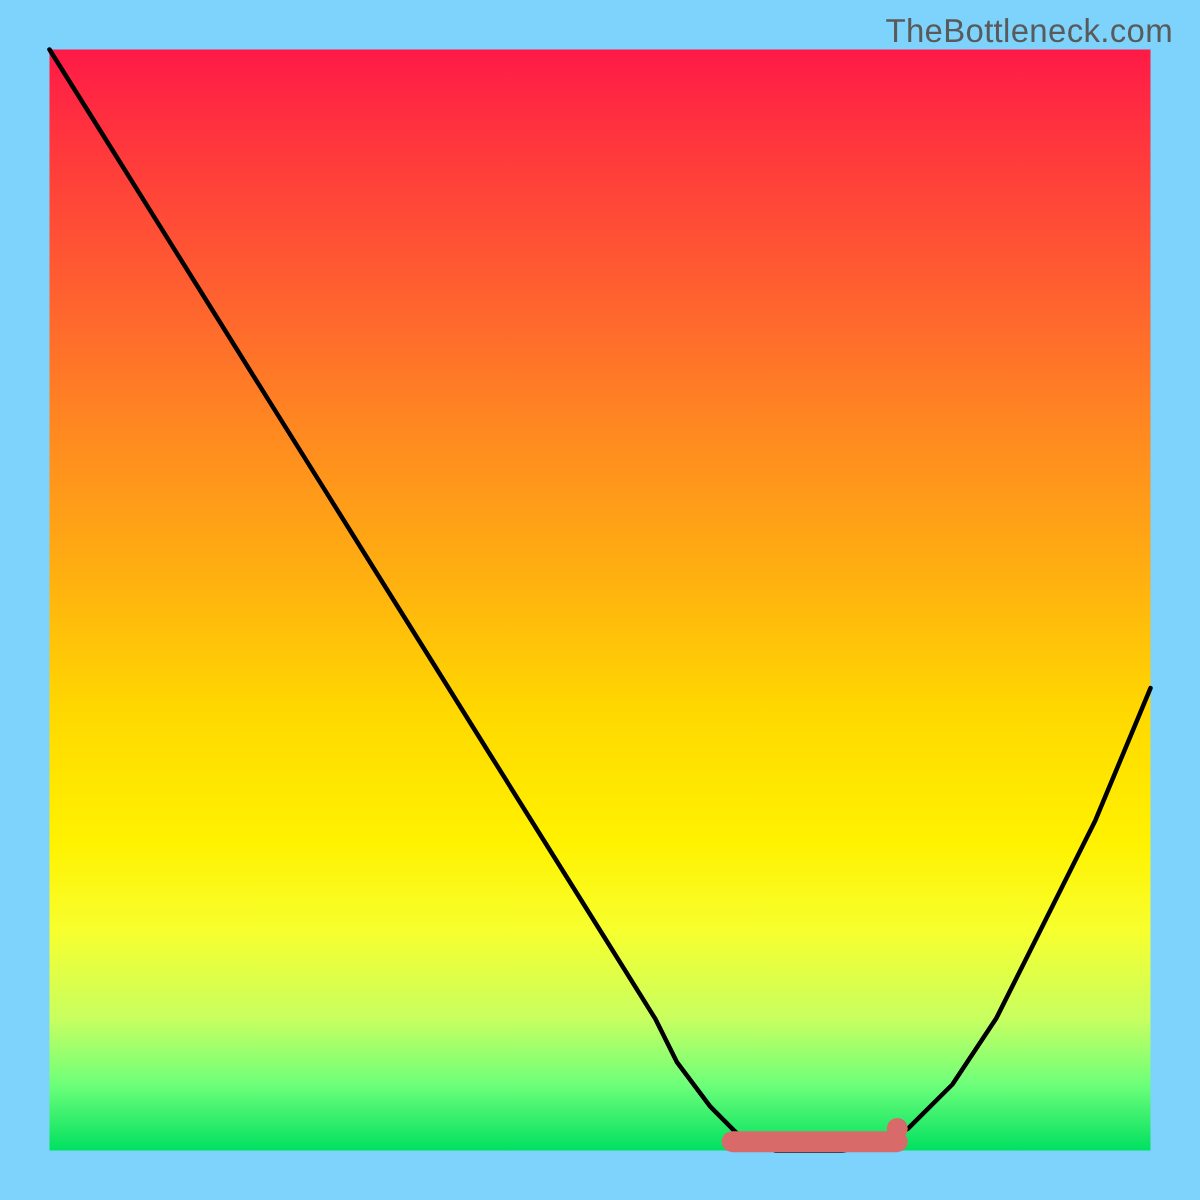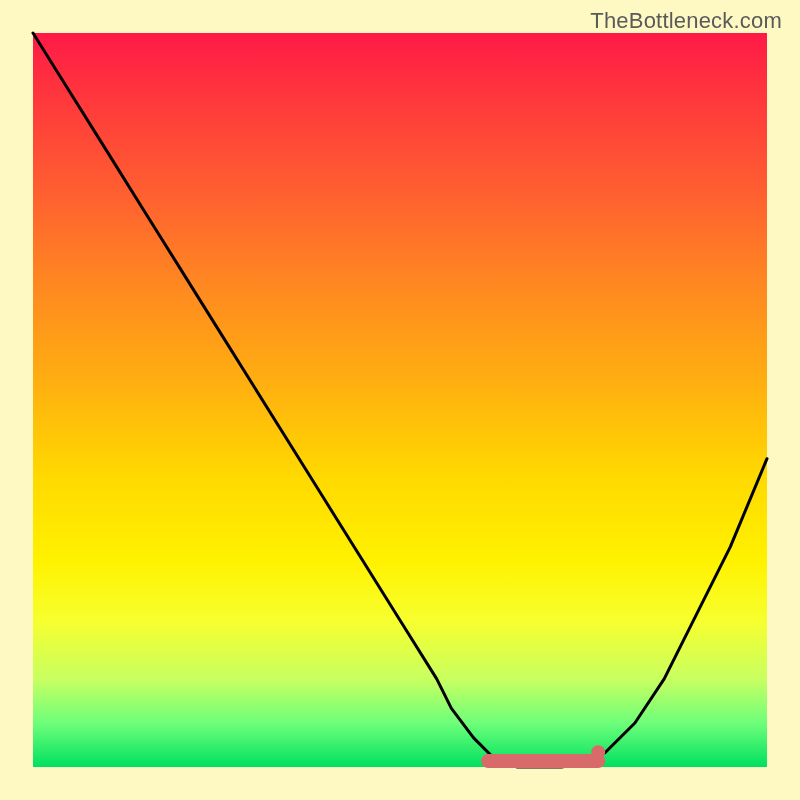--- a/index.html
+++ b/index.html
@@ -7,21 +7,21 @@
     padding: 0;
     width: 800px;
     height: 800px;
     background: #000;
     overflow: hidden;
   }
   .chart-container {
     position: relative;
     width: 800px;
     height: 800px;
-    background: #fef9c3;
+    background: #7dd3fc;
   }
   .plot-area {
     position: absolute;
     left: 33px;
     top: 33px;
     width: 734px;
     height: 734px;
     background: linear-gradient(to bottom,
       #ff1a47 0%,
       #ff3b3b 10%,

